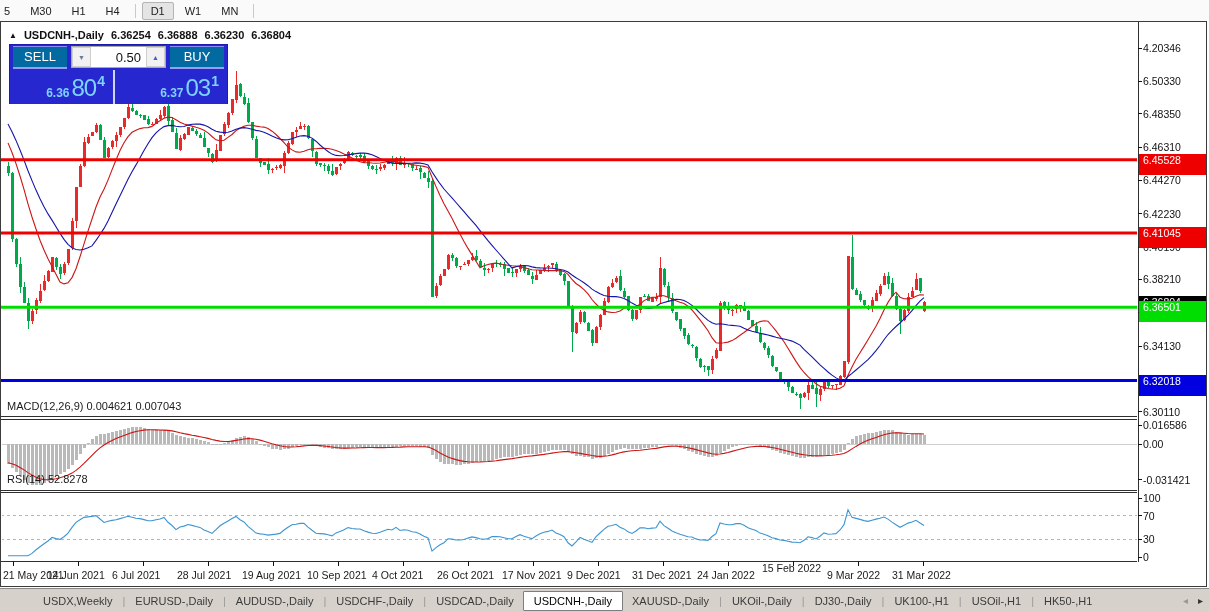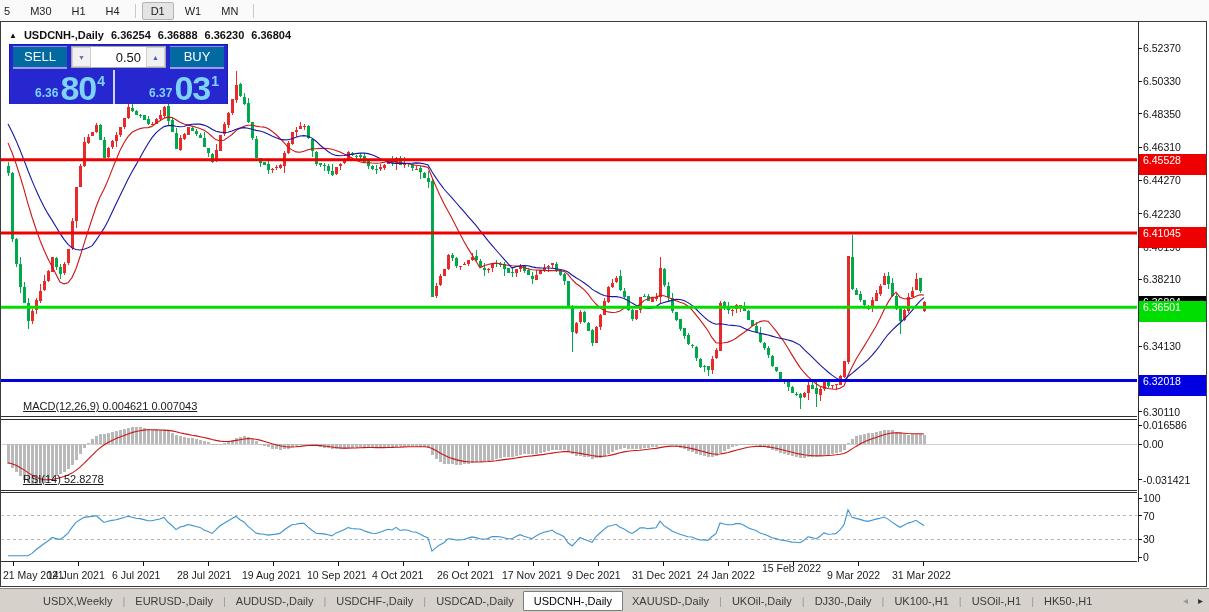--- a/index.html
+++ b/index.html
@@ -15,39 +15,39 @@
   
   #win{position:absolute;left:0;top:21px;width:1207px;height:566px;background:#ffffff;
        border:1px solid #3c3c3c;box-sizing:border-box;}
   #plot-svg{position:absolute;left:0;top:0;}
   #title-row{position:absolute;left:8px;top:7px;font-size:11px;font-weight:700;color:#111;
              display:flex;gap:7px;align-items:center;white-space:nowrap;z-index:5;}
   #title-row .arrow{font-size:8px;}
   .axis-label{position:absolute;left:1142px;font-size:10.5px;color:#111;line-height:13px;height:13px;white-space:nowrap;}
   .level-label{position:absolute;left:1138px;width:67px;height:21px;line-height:13px;font-size:10.5px;
                color:#fff;padding-left:4px;box-sizing:border-box;white-space:nowrap;z-index:4;}
-  .panel-label{position:absolute;left:22px;font-size:11px;color:#1a1a1a;z-index:5;white-space:nowrap;text-decoration:underline;}
+  .panel-label{position:absolute;left:6px;font-size:11px;color:#1a1a1a;z-index:5;white-space:nowrap;}
   .date-label{position:absolute;font-size:10.5px;color:#1a1a1a;white-space:nowrap;z-index:3;}
   
   #trade{position:absolute;left:8px;top:22px;width:219px;height:60px;background:#2727cf;z-index:6;
          border:1px solid #1b1bb0;box-sizing:border-box;}
   #trade .row1{position:absolute;left:0;top:0;width:100%;height:24px;display:flex;align-items:center;}
   .tr-btn{width:54px;height:20px;margin:2px 3px;background:#0369a1;border-top:1px solid #8a8af2;
           border-bottom:2px solid #9b9bf5;color:#fff;font-size:13px;text-align:center;line-height:19px;}
   #spinner{flex:1;height:20px;margin:2px 1px;background:#fff;border:1px solid #a9a9a9;display:flex;align-items:stretch;}
   #spinner .sp-btn{width:17px;background:#f1f1f1;border:1px solid #cfcfcf;font-size:7px;color:#6a7a9a;
                    display:flex;align-items:center;justify-content:center;}
   #spinner input{flex:1;border:none;outline:none;font-size:13px;text-align:right;padding-right:5px;width:40px;
                  font-family:"Liberation Sans",sans-serif;color:#111;}
   .price-box{position:absolute;top:25px;height:34px;background:#2727cf;color:#7dd3fc;}
   #sell-box{left:0;width:103px;border-right:2px solid #cfd4ff;}
   #buy-box{left:105px;width:112px;}
   .pb-inner{position:absolute;bottom:1px;right:8px;display:flex;align-items:flex-end;}
   .pb-small{font-size:12px;font-weight:700;margin-right:2px;margin-bottom:3px;}
-  .pb-big{font-size:34px;font-weight:700;line-height:30px;letter-spacing:-1px;}
+  .pb-big{font-size:24px;font-weight:400;line-height:30px;letter-spacing:-1px;}
   .pb-sup{font-size:14px;font-weight:700;margin-bottom:14px;margin-left:1px;}
   
   #tabbar{position:absolute;left:0;top:588px;width:1209px;height:24px;background:#d6d2cb;
           border-top:1px solid #8a8a8a;display:flex;align-items:center;font-size:11px;color:#3a3a3a;
           padding-left:34px;box-sizing:border-box;white-space:nowrap;}
   .tab{padding:3px 9px;cursor:default;}
   .tab.active{background:#ffffff;border:1px solid #7d7d7d;border-radius:1px;color:#000;padding:3px 10px;}
   .tab-sep{color:#9a9a9a;margin:0 1px;}
   #tab-arrows{margin-left:auto;margin-right:6px;display:flex;gap:10px;font-size:10px;color:#333;}
 </style>
@@ -862,21 +862,21 @@
           <span class="pb-small">6.37</span>
           <span class="pb-big">03</span>
           <span class="pb-sup">1</span>
         </div>
       </div>
     </div>
 
     <div class="panel-label" style="top:378px;">MACD(12,26,9) 0.004621 0.007043</div>
     <div class="panel-label" style="top:451px;">RSI(14) 52.8278</div>
     <div id="labels-layer">
-        <div class="axis-label" style="top:20px;">6.52370</div>
+        <div class="axis-label" style="top:20px;">4.20346</div>
         <div class="axis-label" style="top:53px;">6.50330</div>
         <div class="axis-label" style="top:86px;">6.48350</div>
         <div class="axis-label" style="top:119px;">6.46310</div>
         <div class="axis-label" style="top:152px;">6.44270</div>
         <div class="axis-label" style="top:186px;">6.42230</div>
         <div class="axis-label" style="top:219px;">6.40190</div>
         <div class="axis-label" style="top:251px;">6.38210</div>
         <div class="axis-label" style="top:285px;">6.36170</div>
         <div class="axis-label" style="top:318px;">6.34130</div>
         <div class="axis-label" style="top:384px;">6.30110</div>

